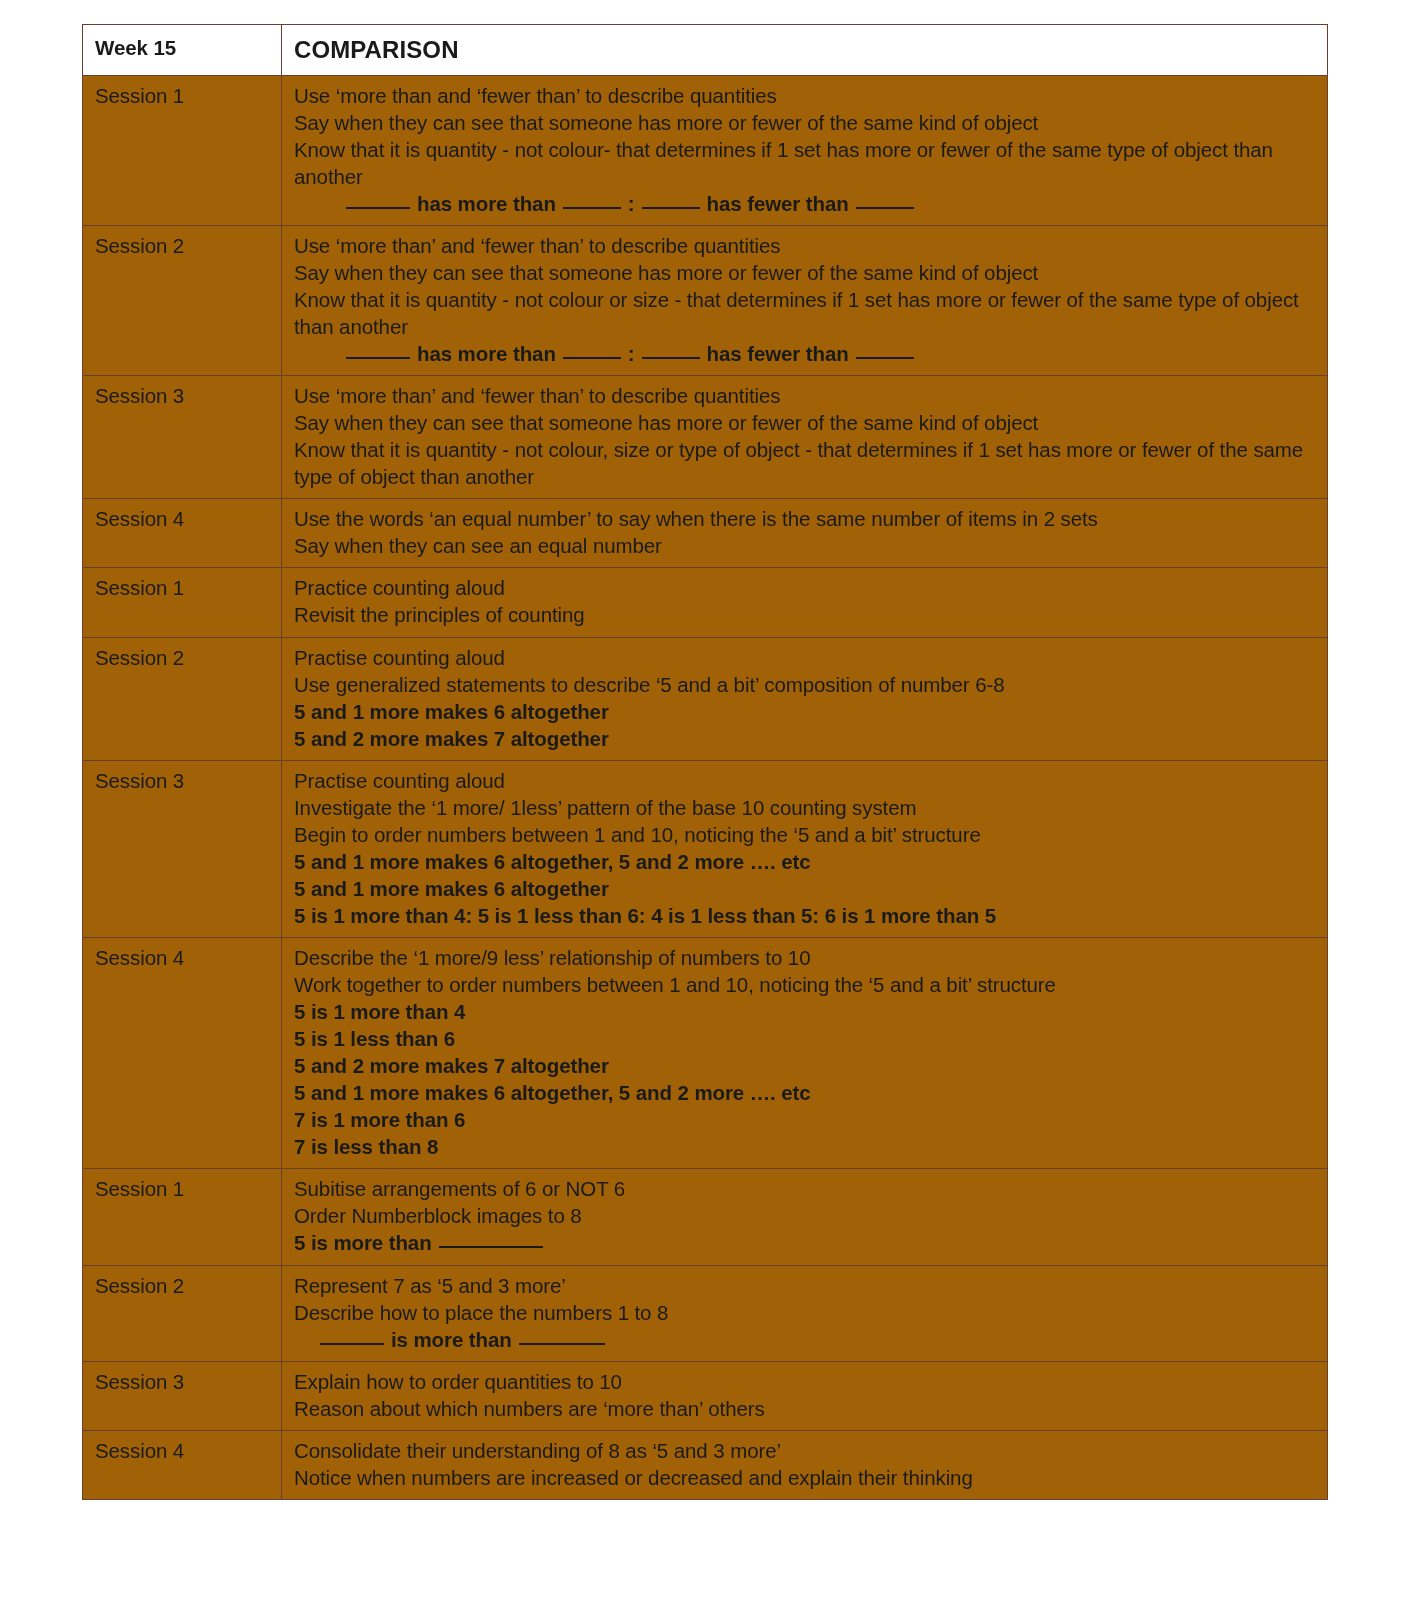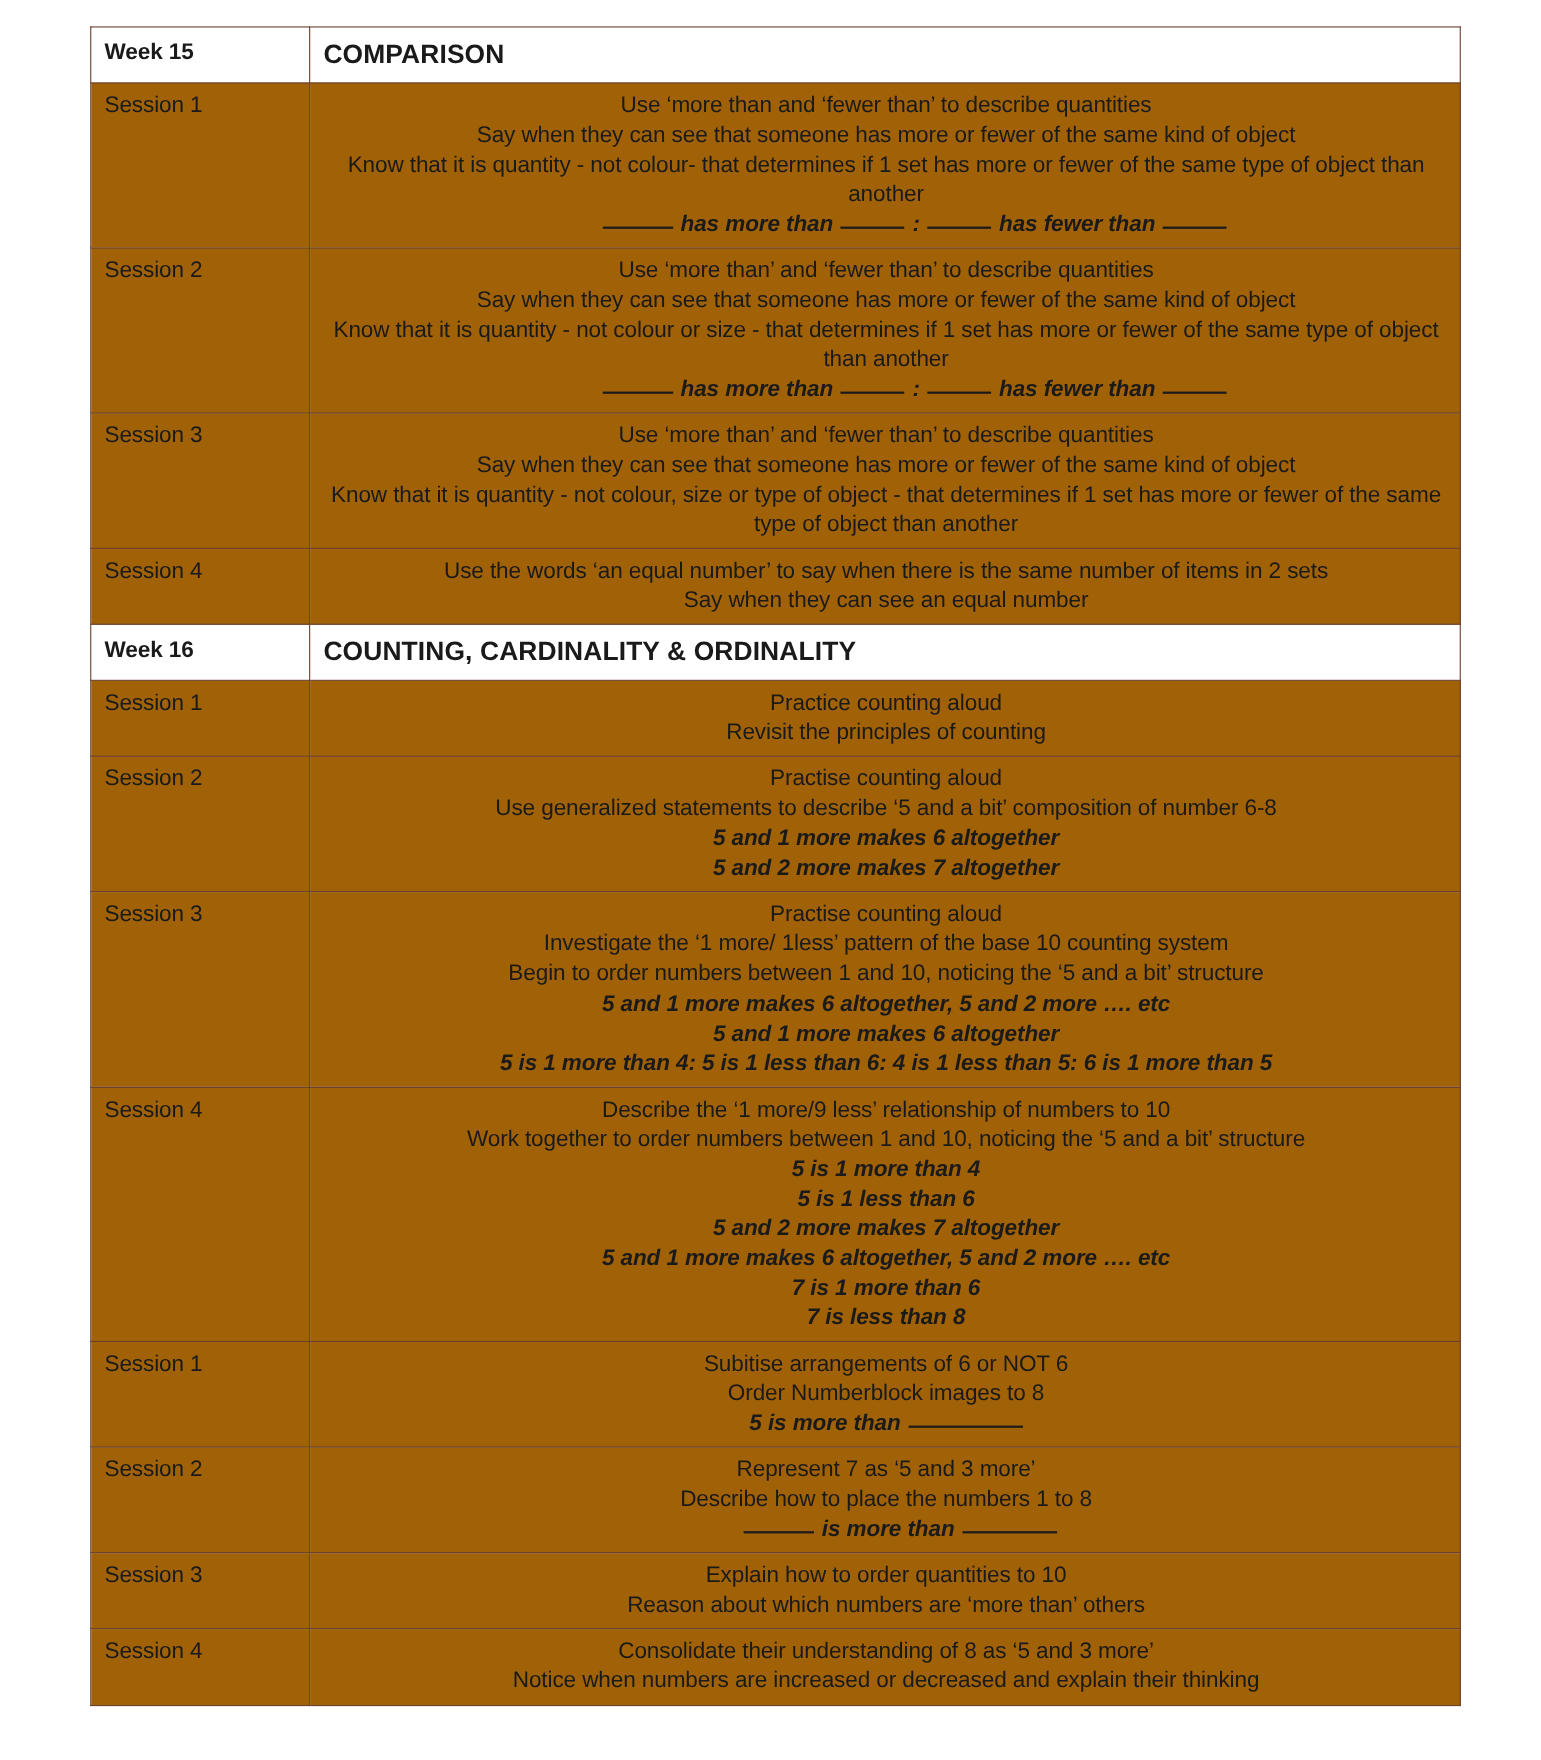--- a/index.html
+++ b/index.html
@@ -65,25 +65,23 @@
     font-size: 20.5px;
     padding-left: 14px;
   }
   td.session-body {
     padding-left: 12px;
   }
 
   .line {
     display: block;
     white-space: normal;
-    text-align: center;
   }
   .line.bold {
     font-weight: bold;
-    font-style: italic;
   }
   .blank {
     display: inline-block;
     border-bottom: 2.4px solid #1a1a1a;
     vertical-align: 2px;
   }
   .blank.w5  { width: 58px; }
   .blank.w6  { width: 64px; }
   .blank.w8  { width: 86px; }
   .blank.w10 { width: 104px; }
@@ -138,24 +136,20 @@
       </tr>
 
       <tr class="session-row">
         <td class="session-label">Session 4</td>
         <td class="session-body">
           <span class="line">Use the words ‘an equal number’ to say when there is the same number of items in 2 sets</span>
           <span class="line">Say when they can see an equal number</span>
         </td>
       </tr>
 
-      <tr class="week-row">
-        <td class="week-label">Week 16</td>
-        <td class="week-topic">COUNTING, CARDINALITY &amp; ORDINALITY</td>
-      </tr>
 
       <tr class="session-row">
         <td class="session-label">Session 1</td>
         <td class="session-body">
           <span class="line">Practice counting aloud</span>
           <span class="line">Revisit the principles of counting</span>
         </td>
       </tr>
 
       <tr class="session-row">

